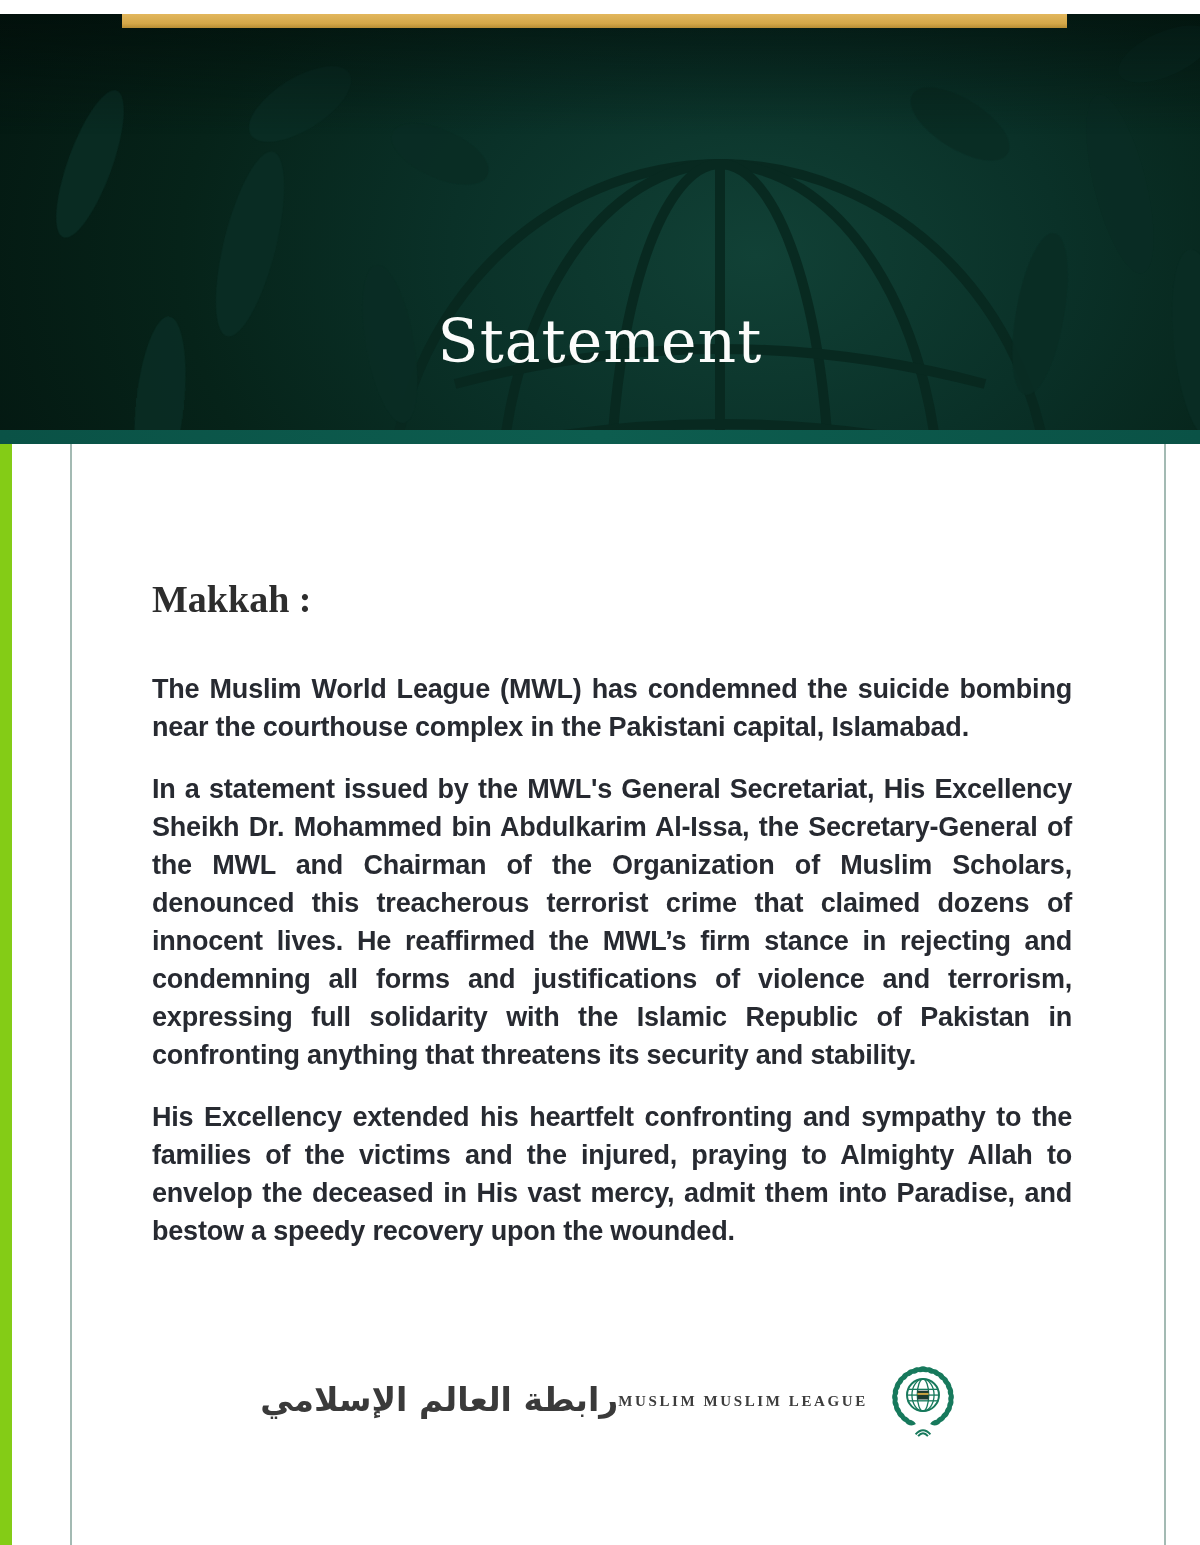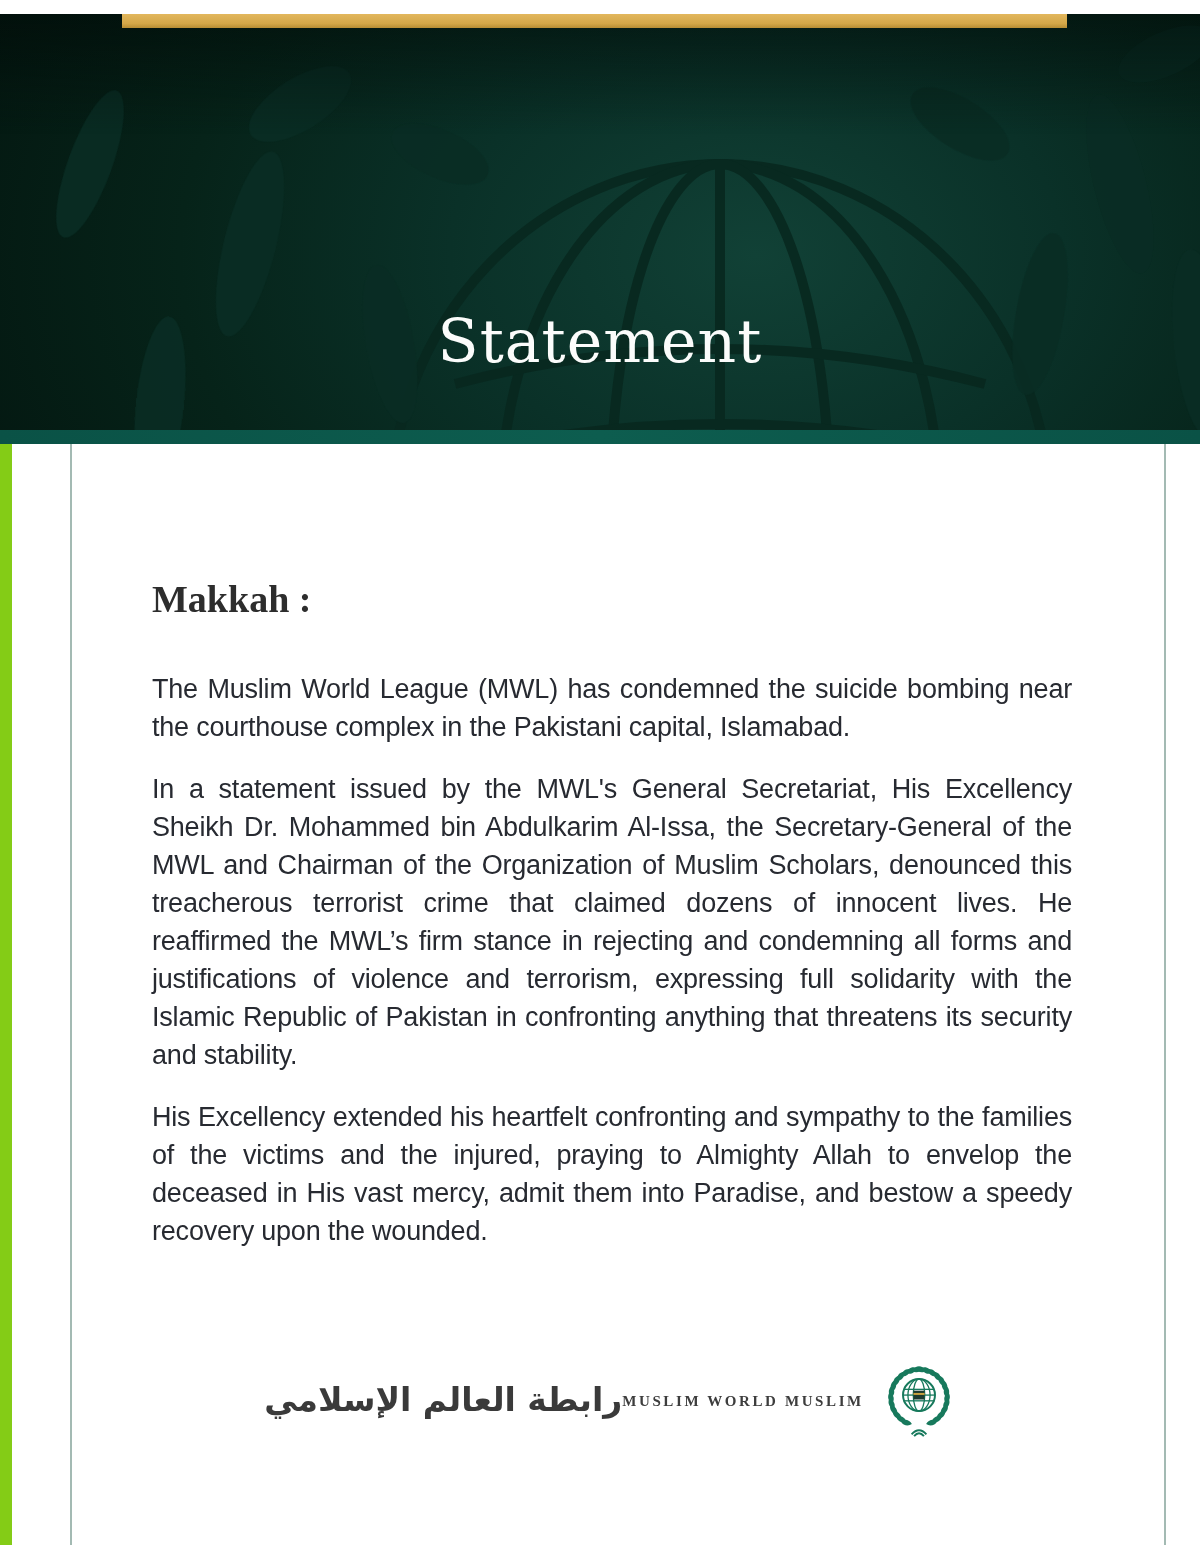--- a/index.html
+++ b/index.html
@@ -60,20 +60,21 @@
     font-weight:700;
     font-size:38px;
     color:#2d2d2d;
   }
   .article p{
     margin:0 0 24px 0;
     font-size:27px;
     line-height:38px;
     text-align:justify;
     letter-spacing:-0.2px;
+    font-weight:bold;
   }
   .article p:last-child{margin-bottom:0;}
 
   
   .logo{
     position:absolute;top:912px;left:0;width:1200px;
     display:flex;justify-content:center;align-items:center;gap:14px;
   }
   .logo-text{
     display:flex;flex-direction:row;align-items:center;
@@ -145,21 +146,21 @@
     <div class="article">
       <h2 class="location-heading">Makkah :</h2>
       <p>The Muslim World League (MWL) has condemned the suicide bombing near the courthouse complex in the Pakistani capital, Islamabad.</p>
       <p>In a statement issued by the MWL's General Secretariat, His Excellency Sheikh Dr. Mohammed bin Abdulkarim Al-Issa, the Secretary-General of the MWL and Chairman of the Organization of Muslim Scholars, denounced this treacherous terrorist crime that claimed dozens of innocent lives. He reaffirmed the MWL’s firm stance in rejecting and condemning all forms and justifications of violence and terrorism, expressing full solidarity with the Islamic Republic of Pakistan in confronting anything that threatens its security and stability.</p>
       <p>His Excellency extended his heartfelt confronting and sympathy to the families of the victims and the injured, praying to Almighty Allah to envelop the deceased in His vast mercy, admit them into Paradise, and bestow a speedy recovery upon the wounded.</p>
     </div>
 
     <div class="logo">
       <div class="logo-text">
         <div class="logo-arabic" dir="rtl">رابطة العالم الإسلامي</div>
-        <div class="logo-wordmark">MUSLIM WORLD MUSLIM</div>
+        <div class="logo-wordmark">MUSLIM MUSLIM LEAGUE</div>
       </div>
       <svg class="emblem" viewBox="0 0 100 100" aria-hidden="true">
 
         <g id="wreath-leaves" fill="#17795c">
             <path d="M0,0 C4.2,-3.5 4.6,-10 0,-14 C-4.6,-10 -4.2,-3.5 0,0 Z" transform="translate(41.3,79.4) rotate(-75)"></path>
             <path d="M0,0 C4.2,-3.5 4.6,-10 0,-14 C-4.6,-10 -4.2,-3.5 0,0 Z" transform="translate(34.5,76.7) rotate(-62.5)"></path>
             <path d="M0,0 C4.2,-3.5 4.6,-10 0,-14 C-4.6,-10 -4.2,-3.5 0,0 Z" transform="translate(28.5,72.7) rotate(-50)"></path>
             <path d="M0,0 C4.2,-3.5 4.6,-10 0,-14 C-4.6,-10 -4.2,-3.5 0,0 Z" transform="translate(23.4,67.4) rotate(-37.5)"></path>
             <path d="M0,0 C4.2,-3.5 4.6,-10 0,-14 C-4.6,-10 -4.2,-3.5 0,0 Z" transform="translate(19.6,61.2) rotate(-25)"></path>
             <path d="M0,0 C4.2,-3.5 4.6,-10 0,-14 C-4.6,-10 -4.2,-3.5 0,0 Z" transform="translate(17.3,54.3) rotate(-12.5)"></path>

